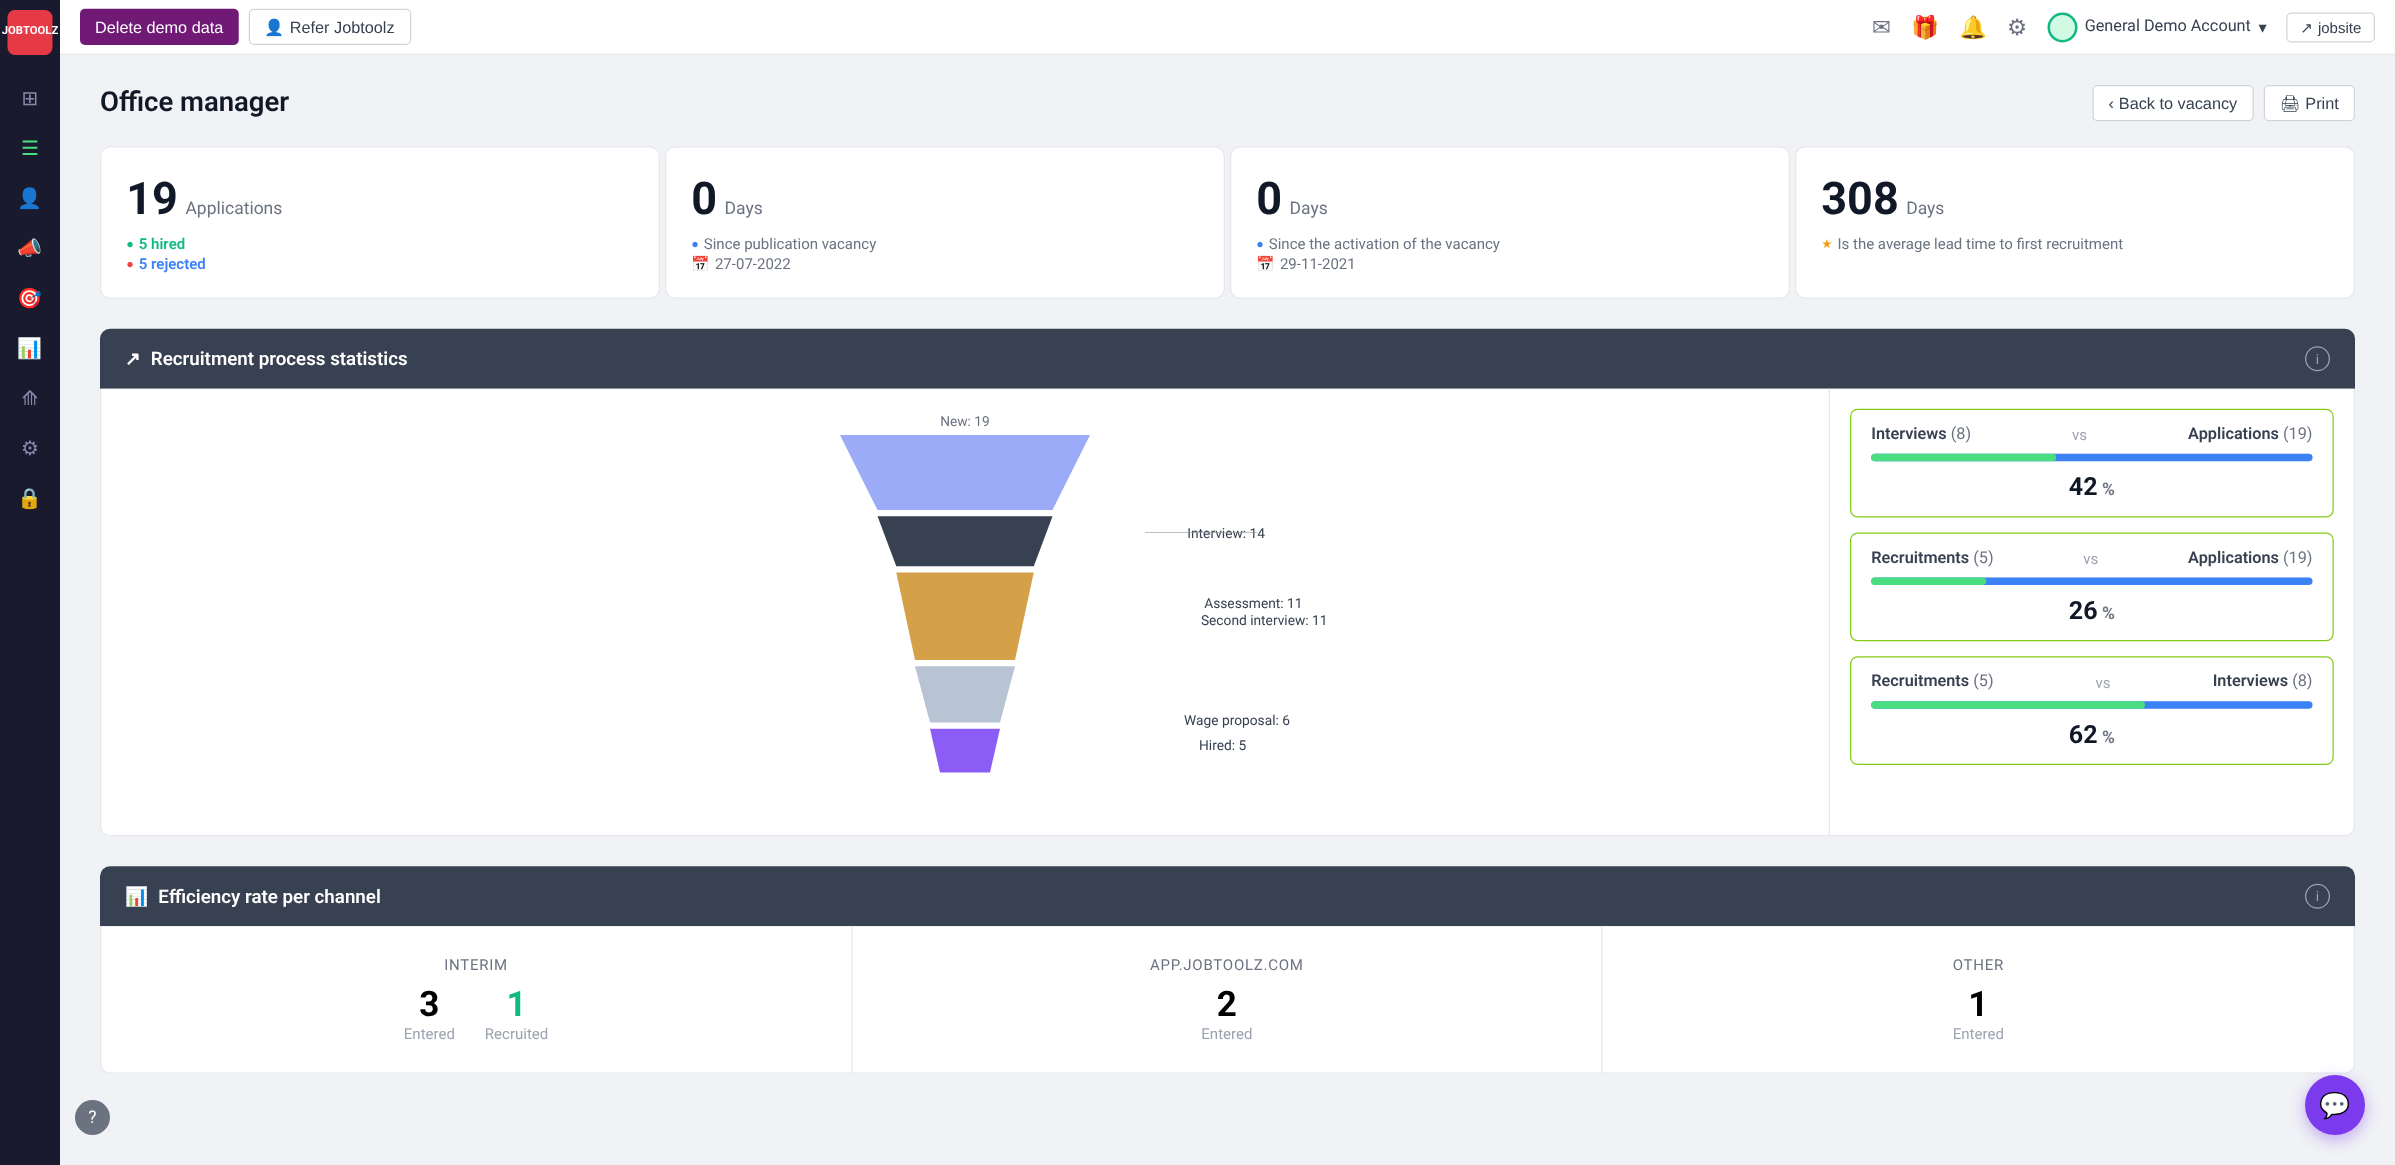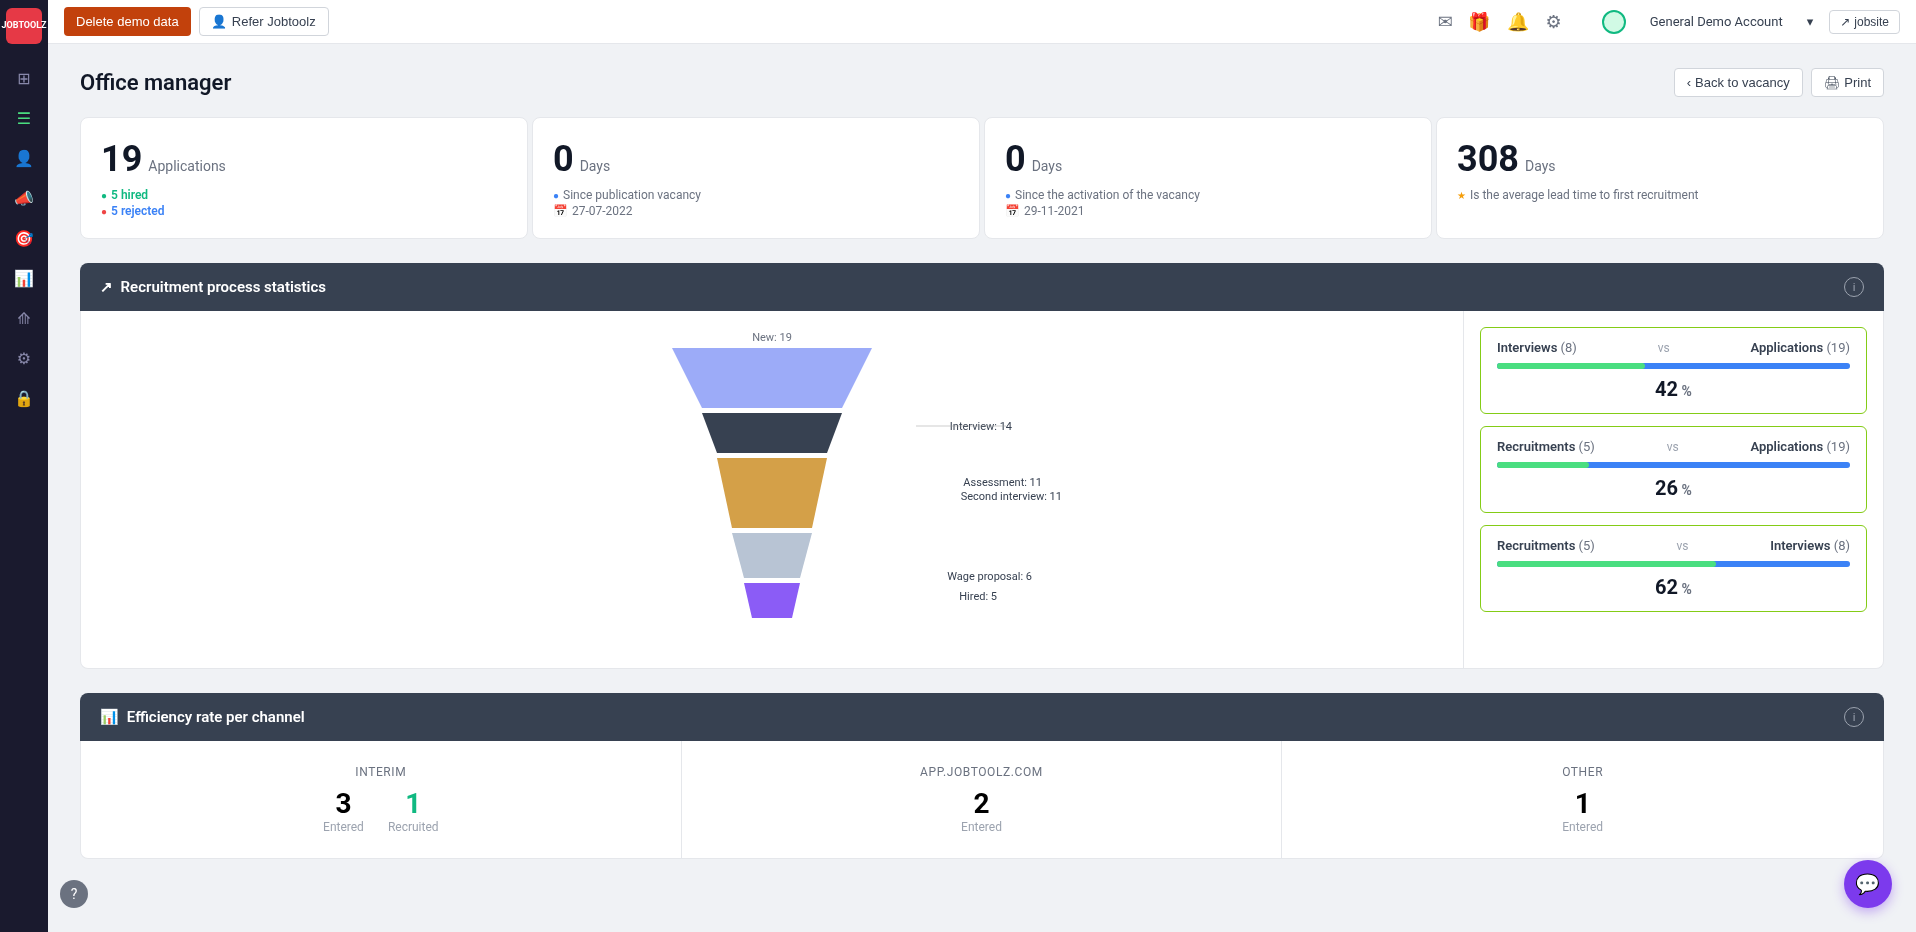--- a/index.html
+++ b/index.html
@@ -56,21 +56,21 @@
       background: white;
       border-bottom: 1px solid #e5e7eb;
       display: flex;
       align-items: center;
       justify-content: space-between;
       padding: 0 16px;
       z-index: 100;
     }
     .topbar-left { display: flex; gap: 8px; }
     .btn-delete {
-      background: #c2410c;
+      background: #701a75;
       color: white;
       border: none;
       padding: 6px 12px;
       border-radius: 4px;
       font-size: 13px;
       cursor: pointer;
     }
     .btn-refer {
       background: white;
       color: #374151;
@@ -78,21 +78,21 @@
       padding: 6px 12px;
       border-radius: 4px;
       font-size: 13px;
       cursor: pointer;
       display: flex;
       align-items: center;
       gap: 4px;
     }
     .topbar-right { display: flex; align-items: center; gap: 16px; }
     .topbar-icon { color: #6b7280; font-size: 18px; cursor: pointer; }
-    .user-info { display: flex; align-items: center; gap: 24px; font-size: 13px; color: #374151; cursor: pointer; margin-left: 24px; }
+    .user-info { display: flex; align-items: center; gap: 6px; font-size: 13px; color: #374151; cursor: pointer; }
     .user-avatar { width: 24px; height: 24px; border-radius: 50%; background: #d1fae5; border: 2px solid #10b981; }
     .jobsite-btn {
       background: white;
       border: 1px solid #d1d5db;
       padding: 4px 10px;
       border-radius: 4px;
       font-size: 12px;
       color: #374151;
       cursor: pointer;
       display: flex;

